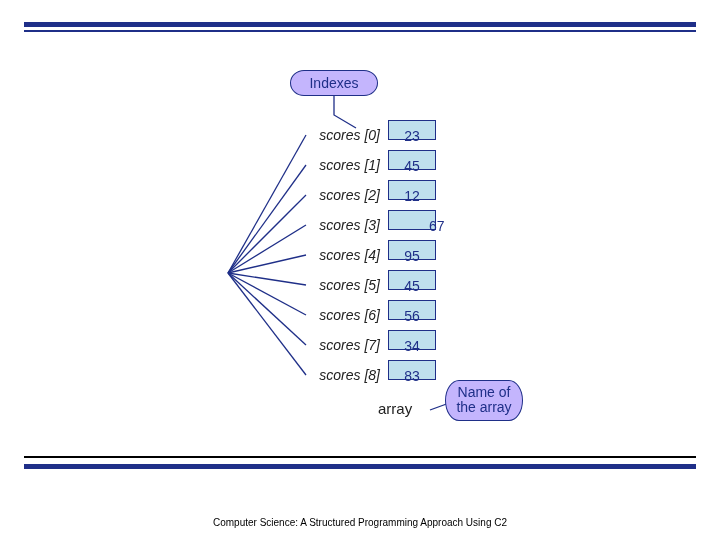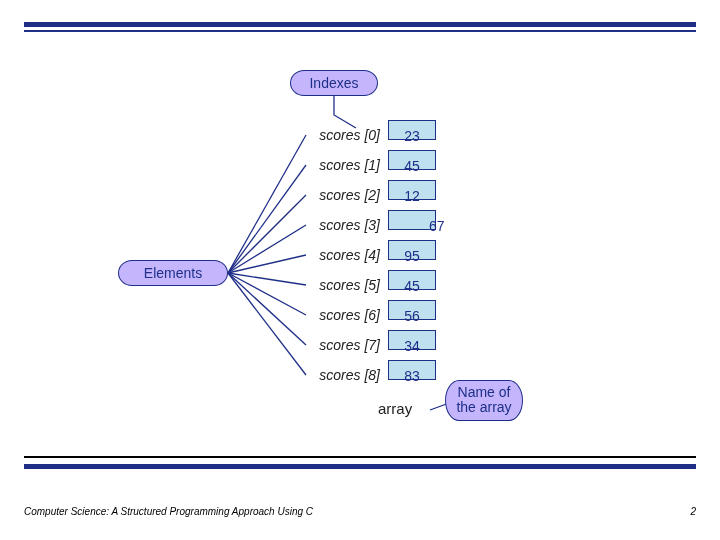--- a/index.html
+++ b/index.html
@@ -95,26 +95,25 @@
   }
   .caption-text {
     font-size: 16px;
   }
   .caption-text .fignum { font-weight: bold; }
   .caption-text .figtitle { font-weight: bold; }
 
   .footer {
     position: absolute;
     left: 24px; right: 24px;
-    bottom: 23px;
+    bottom: 12px;
     font-size: 10px;
     color: #000;
     display: flex;
-    justify-content: space-between;
-    font-style: italic;
+    justify-content: center;
   }
 </style>
 </head>
 <body>
 
 <div class="top-rule outer"></div>
 <div class="top-rule inner"></div>
 
 <div class="diagram">
 
@@ -134,23 +133,20 @@
 
     <path d="M 334 36 L 334 55 L 356 68" stroke="#1f2f88" stroke-width="1.3" fill="none"></path>
 
     <path d="M 452 342 L 430 350" stroke="#1f2f88" stroke-width="1.3" fill="none"></path>
   </svg>
 
   <div class="callout indexes">
     <span>Indexes</span>
   </div>
 
-  <div class="callout elements">
-    <span>Elements</span>
-  </div>
 
   <div class="callout name">
     <span>Name of</span><br>
     <span>the array</span>
   </div>
 
   <div class="index-label" style="left:308px; top:67px;">scores [0]</div>
   <div class="value-cell" style="top:60px;">23</div>
 
   <div class="index-label" style="left:308px; top:97px;">scores [1]</div>

